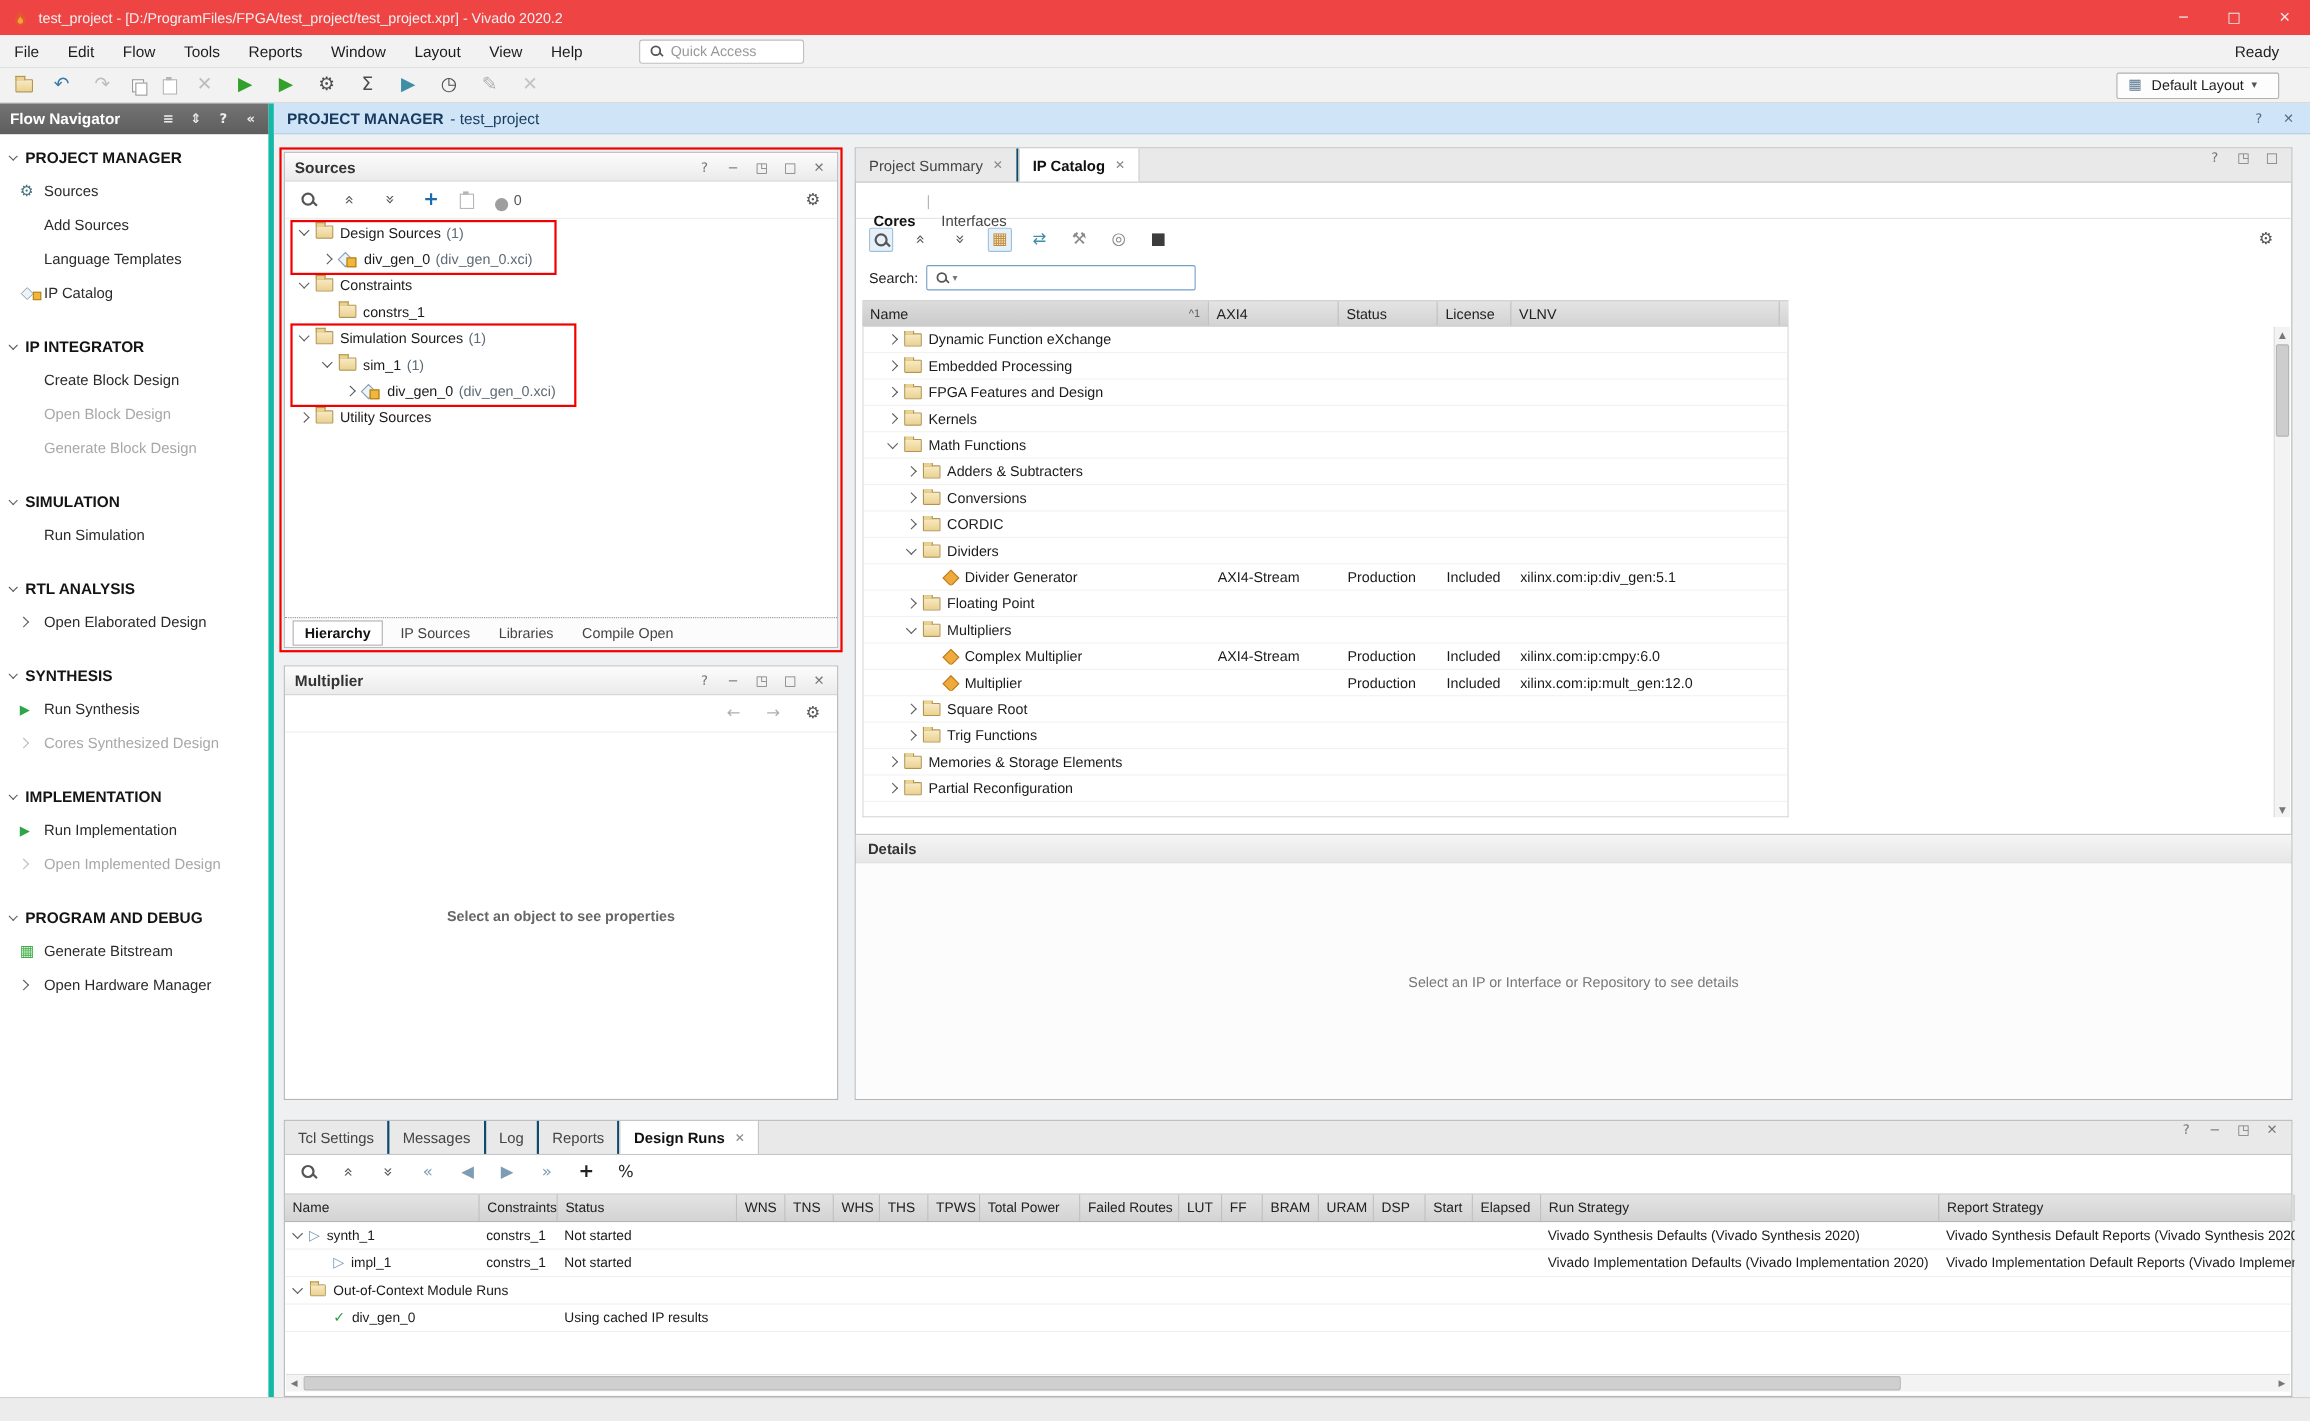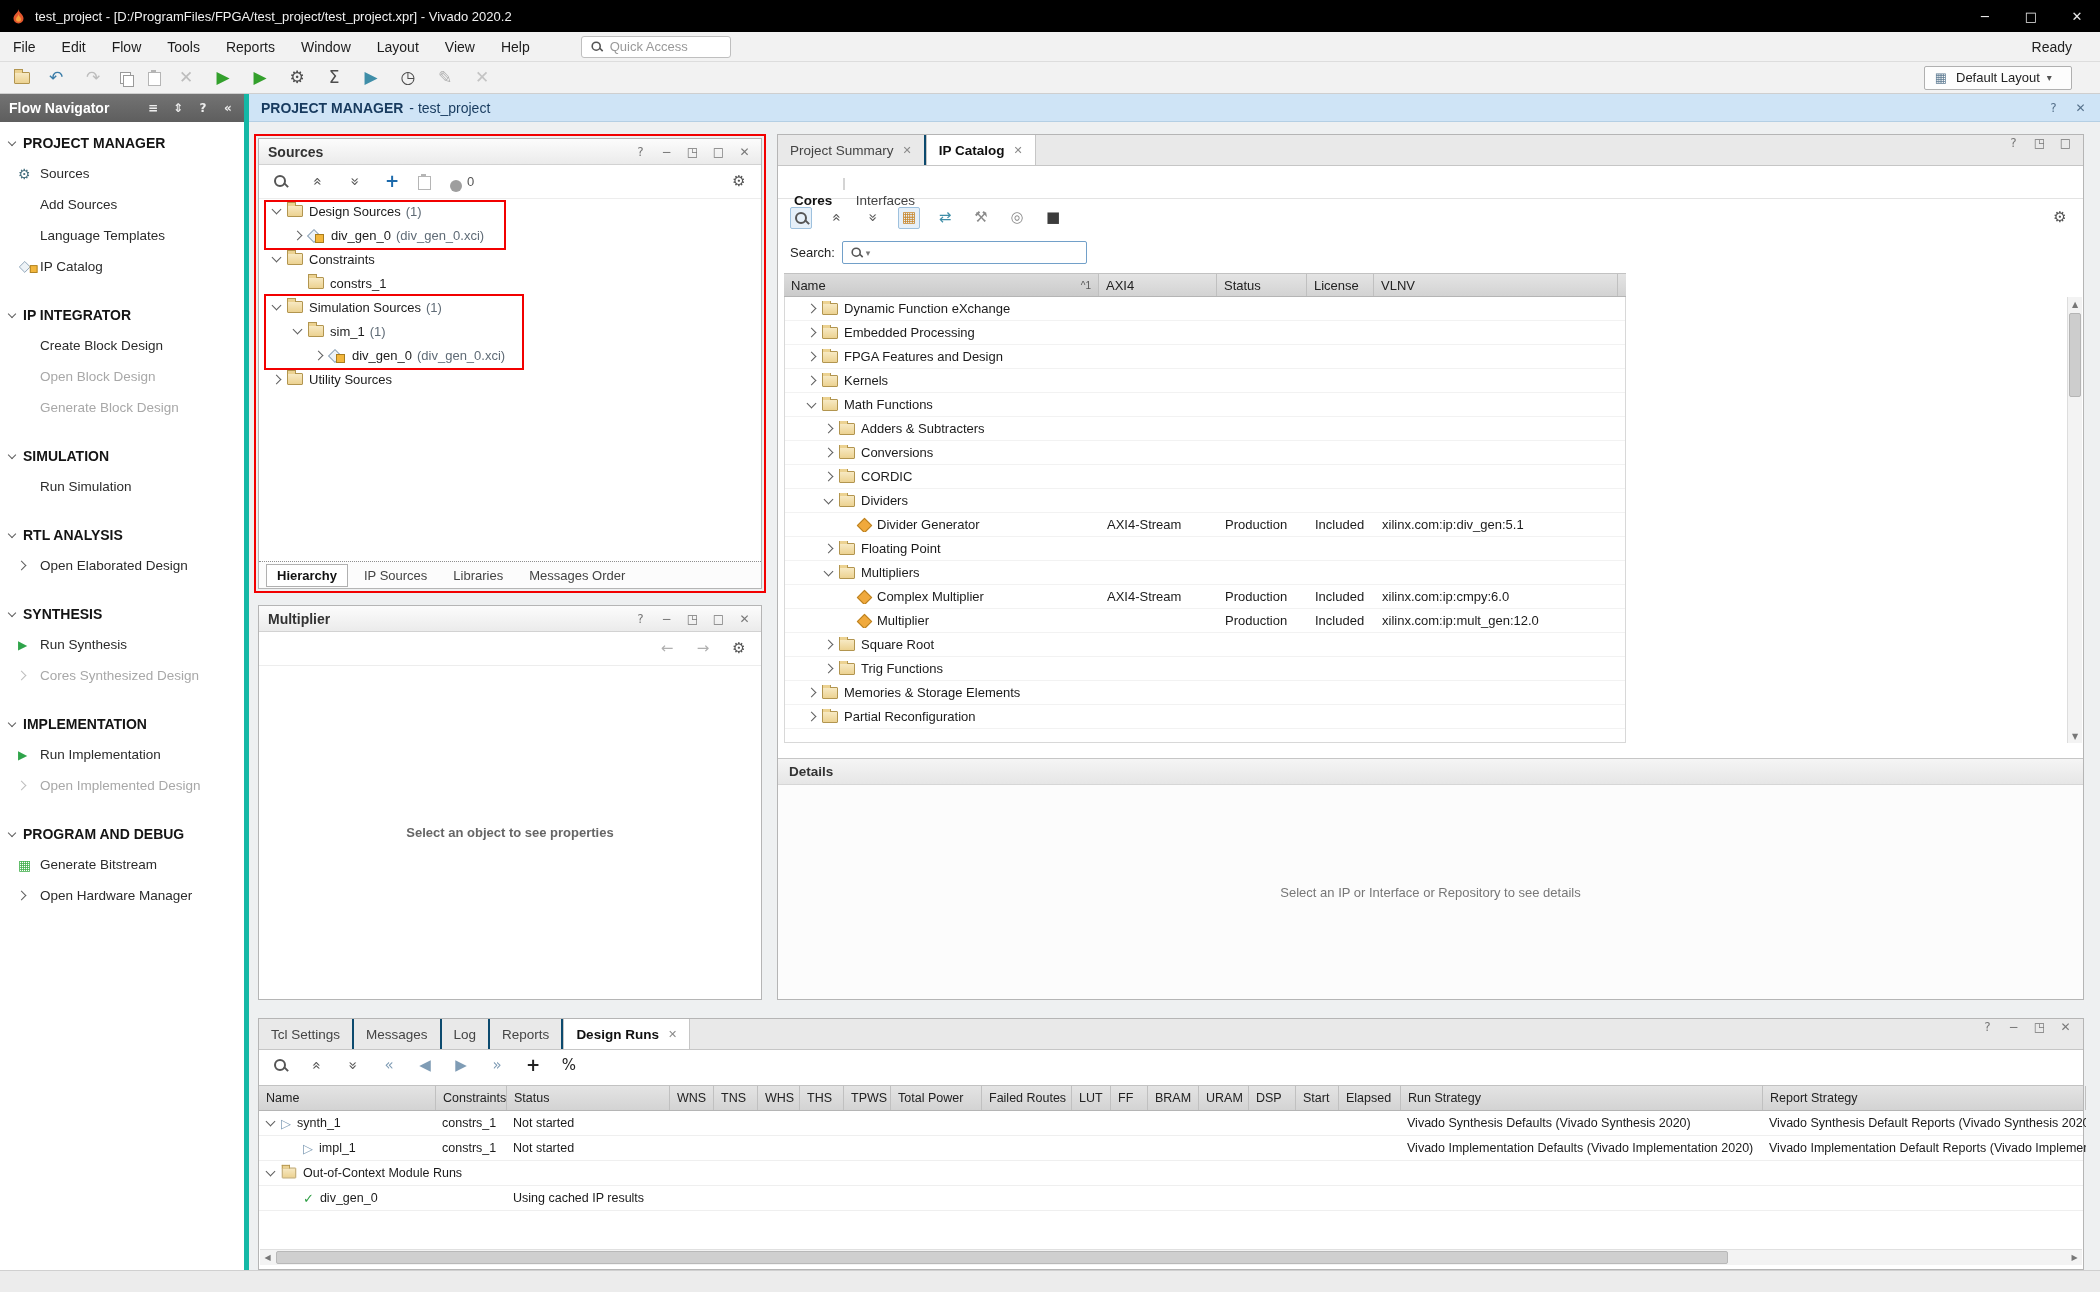--- a/index.html
+++ b/index.html
@@ -25,21 +25,21 @@
   .sh-paste{width:12px;height:15px;position:relative;display:inline-block;color:#b5b5b5;}
   .sh-paste::before{content:"";position:absolute;left:0;top:2px;width:11px;height:12px;border:1px solid currentColor;background:#fff;}
   .sh-paste::after{content:"";position:absolute;left:3px;top:0;width:5px;height:3px;background:currentColor;}
   .sh-dot{width:13px;height:13px;display:inline-block;}
   .sh-dot::before{content:"";position:absolute;left:5px;top:5px;width:12px;height:12px;border-radius:50%;background:#9e9e9e;}
   .chev{flex:0 0 auto;display:inline-block;width:7px;height:7px;border-right:1.7px solid #5e5e5e;border-bottom:1.7px solid #5e5e5e;margin-right:7px;}
   .chev.c{transform:rotate(-45deg);}
   .chev.e{transform:rotate(45deg);margin-top:-3px;}
   .chev.n{visibility:hidden;}
   
-  #titlebar{position:absolute;left:0;top:0;width:100%;height:32px;background:#000000;color:#f0f0f0;display:flex;align-items:center;font-size:13px;}
+  #titlebar{position:absolute;left:0;top:0;width:100%;height:32px;background:#ef4444;color:#f0f0f0;display:flex;align-items:center;font-size:13px;}
   #logo{margin:0 8px 0 10px;flex:0 0 auto;}
   #win-controls{margin-left:auto;display:flex;height:100%;}
   .wbtn{width:46px;height:100%;display:flex;align-items:center;justify-content:center;font-size:13px;color:#e8e8e8;font-family:"DejaVu Sans",sans-serif;}
   
   #menubar{position:absolute;left:0;top:32px;width:100%;height:30px;background:#f2f2f2;border-bottom:1px solid #ddd;display:flex;align-items:center;font-size:14px;}
   #menu-items{display:flex;height:100%;}
   .menu-item{display:flex;align-items:center;padding:0 13px;color:#1c1c1c;}
   #quick-access{margin-left:38px;width:150px;height:22px;border:1px solid #bfbfbf;border-radius:3px;background:#fff;display:flex;align-items:center;padding:0 4px;color:#999;font-size:13px;gap:2px;}
   #quick-access .sh-search{transform:scale(.8);}
   #ready{margin-left:auto;margin-right:28px;color:#222;}
@@ -465,21 +465,21 @@
         <div class="srow" style="padding-left: 14px;">
           <span class="chev c"></span>
           <span class="ico sh-folder"></span>
           <span class="lbl">Utility Sources</span>
         </div>
       </div>
     <div id="src-tabs" class="btabs">
         <div class="btab active">Hierarchy</div>
         <div class="btab">IP Sources</div>
         <div class="btab">Libraries</div>
-        <div class="btab">Messages Order</div>
+        <div class="btab">Compile Open</div>
       </div>
   </div>
 
   <div id="properties" class="panel">
     <div class="panel-hd">
       <span class="t">Multiplier</span>
       <div class="hicons" id="prop-hicons">
           <span class="icn">
             <span class="g">?</span>
           </span>

